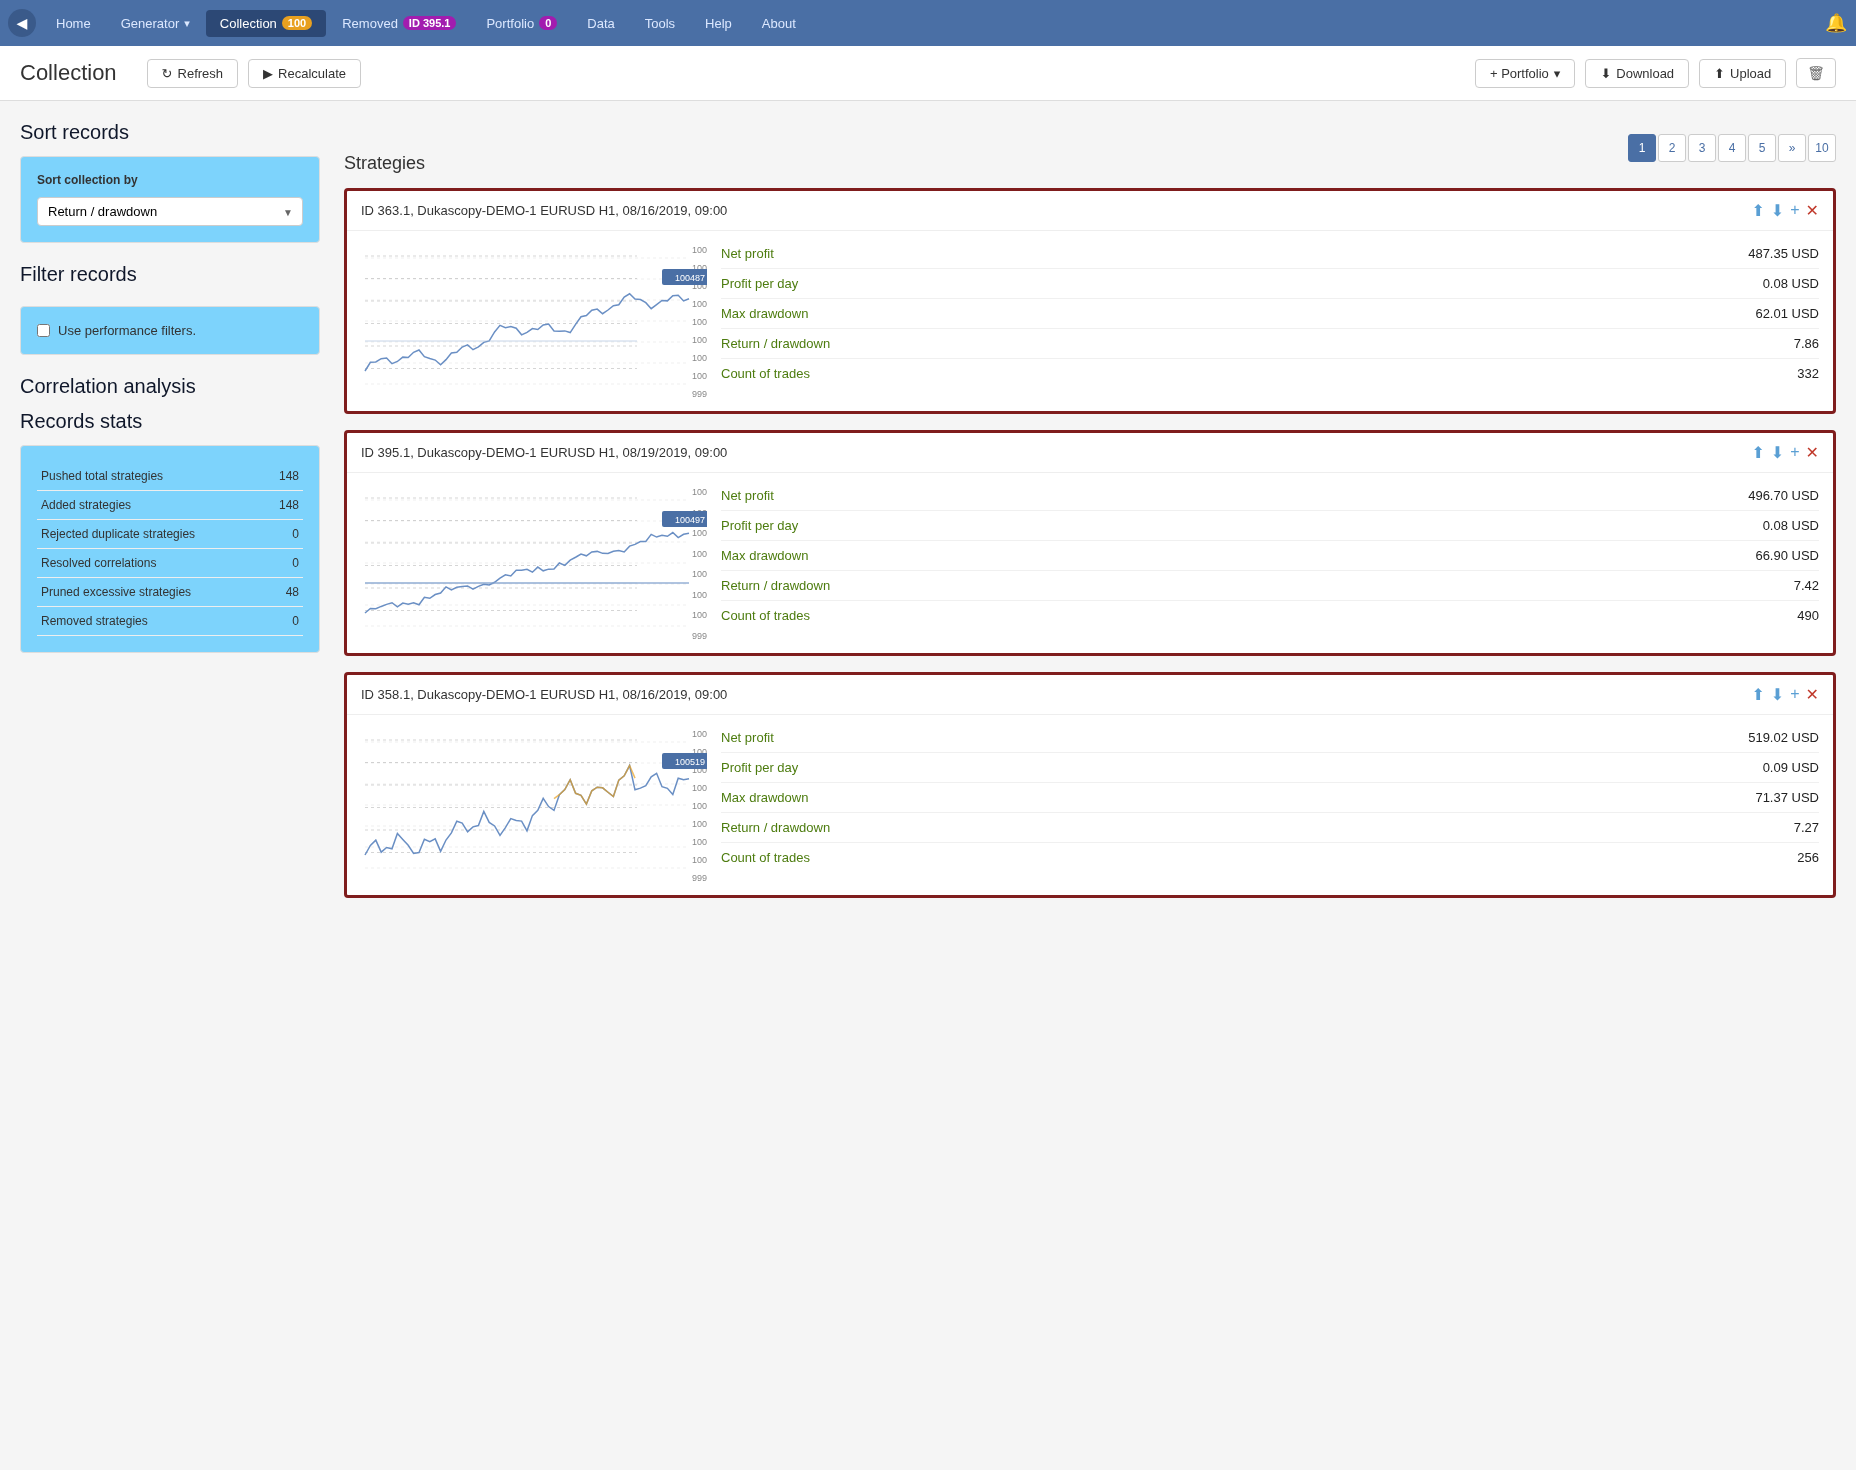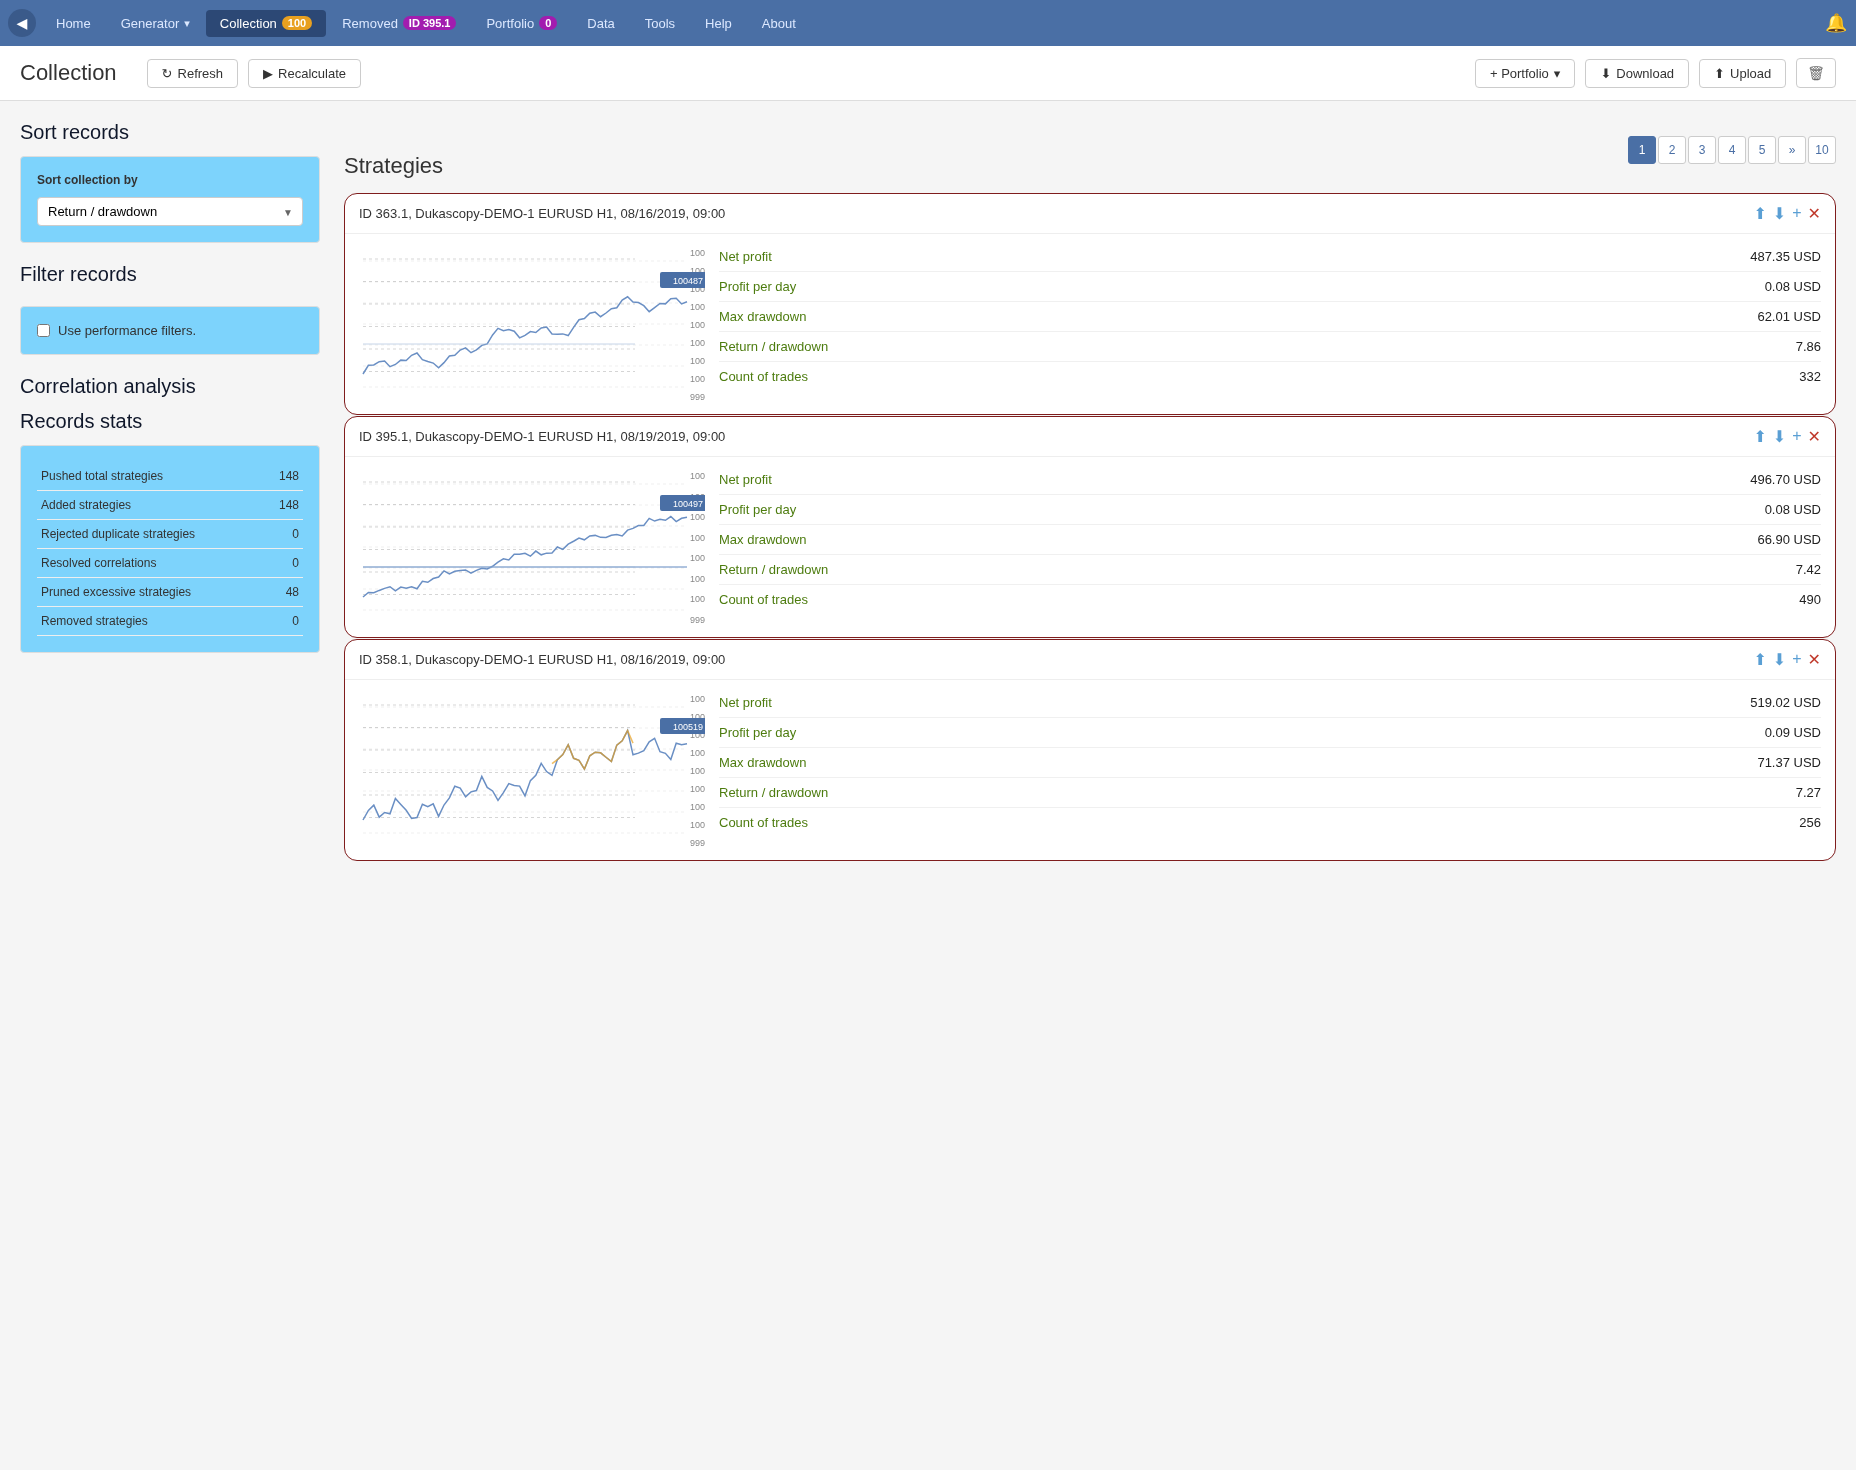--- a/index.html
+++ b/index.html
@@ -146,40 +146,40 @@
     .stats-table tr { border-bottom: 1px solid #eee; }
     .stats-table td { padding: 7px 4px; font-size: 12px; }
     .stats-table td:last-child { text-align: right; font-weight: 500; }
 
     
     .right-panel { flex: 1; min-width: 0; }
     .strategies-header {
       display: flex; align-items: center; justify-content: space-between;
       margin-bottom: 14px;
     }
-    .strategies-title { font-size: 22px; font-weight: 400; color: #333; margin-top: 32px; }
+    .strategies-title { font-size: 18px; font-weight: 400; color: #333; margin-top: 32px; }
     .pagination { display: flex; align-items: center; gap: 2px; }
     .page-btn {
       width: 28px; height: 28px;
       border: 1px solid #ccc;
       border-radius: 3px;
       background: #fff;
       cursor: pointer;
       font-size: 12px;
       display: flex; align-items: center; justify-content: center;
       color: #4a6fa5;
     }
     .page-btn.active { background: #4a6fa5; color: #fff; border-color: #4a6fa5; }
 
     
     .strategy-card {
       background: #fff;
-      border: 1px solid #7f1d1d;
-      border-radius: 13px;
-      margin-bottom: 1px;
+      border: 3px solid #7f1d1d;
+      border-radius: 4px;
+      margin-bottom: 16px;
     }
     .strategy-header {
       display: flex; align-items: center; justify-content: space-between;
       padding: 10px 14px;
       border-bottom: 1px solid #eee;
     }
     .strategy-id { font-size: 13px; color: #333; font-weight: 400; }
     .strategy-actions { display: flex; gap: 6px; }
     .action-icon {
       color: #5a9fd4;

